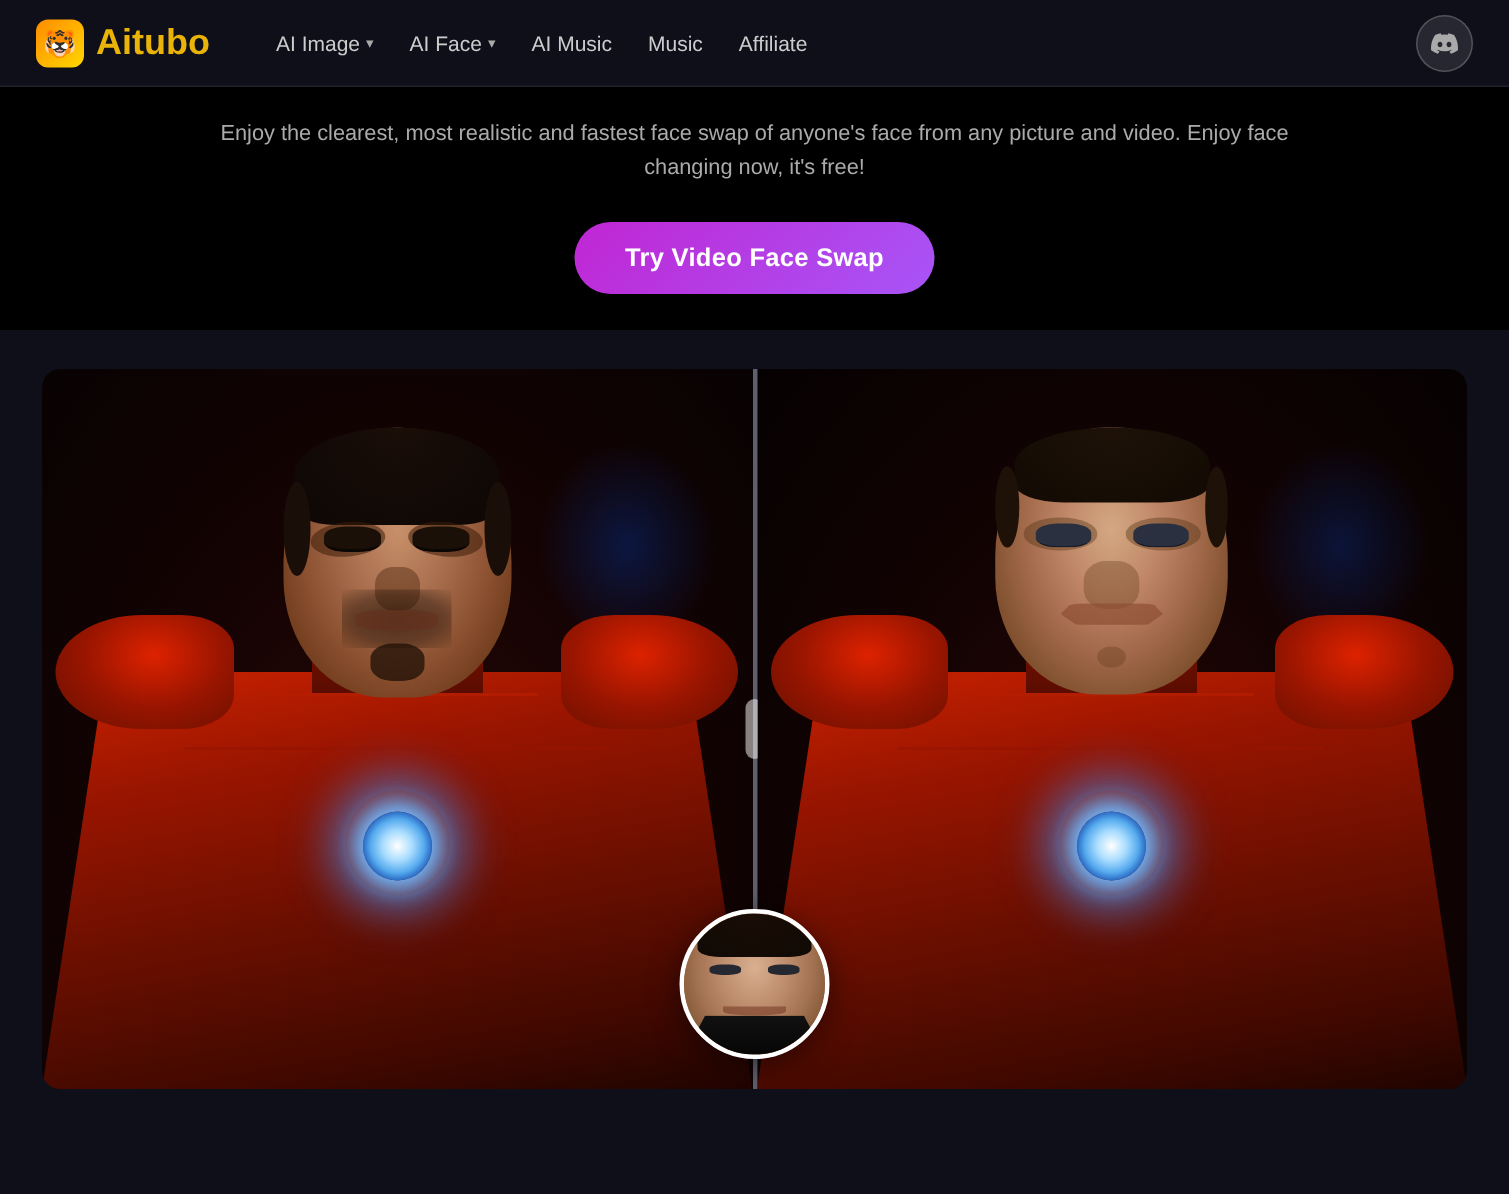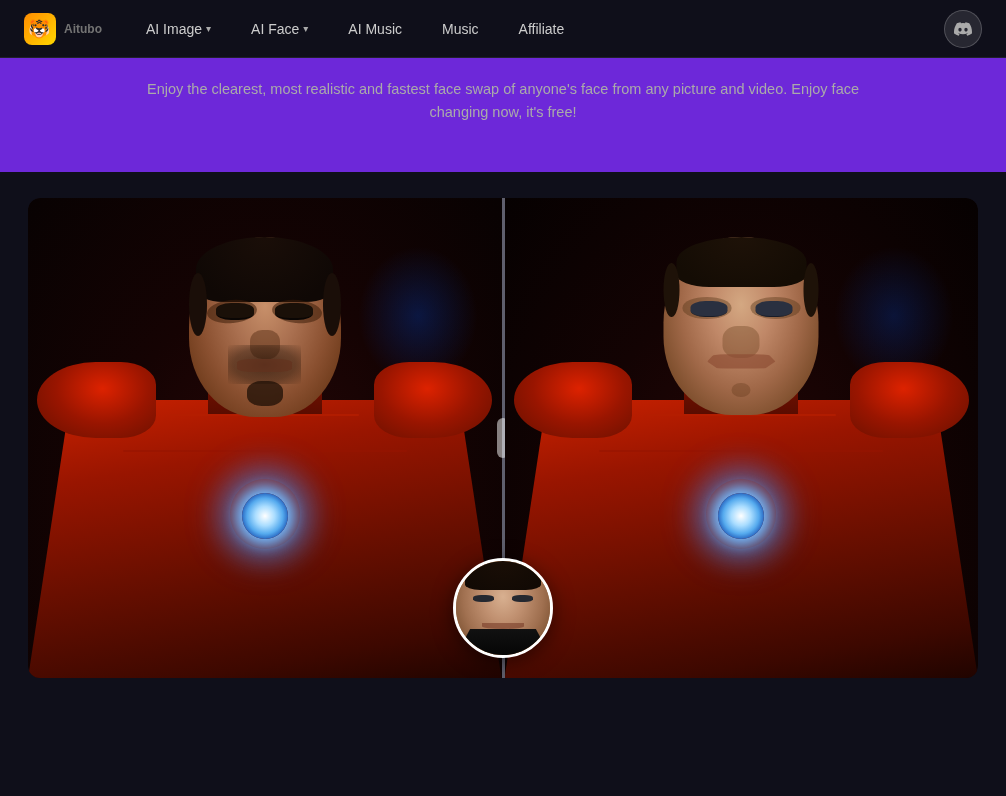--- a/index.html
+++ b/index.html
@@ -31,28 +31,28 @@
       width: 32px;
       height: 32px;
       background: linear-gradient(135deg, #ff8c00, #ffd700);
       border-radius: 8px;
       display: flex;
       align-items: center;
       justify-content: center;
       font-size: 18px;
     }
     .logo-text {
-      font-size: 12px;
+      font-size: 24px;
       font-weight: 700;
-      color: #737373;
+      color: #eab308;
     }
     .nav-links {
       display: flex;
       align-items: center;
-      gap: 16px;
+      gap: 0;
       flex: 1;
     }
     .nav-item {
       display: flex;
       align-items: center;
       gap: 4px;
       padding: 6px 12px;
       border-radius: 6px;
       font-size: 14px;
       color: #ccc;
@@ -90,21 +90,21 @@
       font-size: 15px;
       font-weight: 600;
       cursor: pointer;
       white-space: nowrap;
     }
 
     
     .hero {
       text-align: center;
       padding: 20px 40px 24px;
-      background: #6d28d9;
+      background: #000000;
     }
     .hero-subtitle {
       font-size: 14.5px;
       color: #aaa;
       max-width: 760px;
       margin: 0 auto 24px;
       line-height: 1.6;
     }
     .cta-buttons {
       display: flex;
@@ -222,20 +222,21 @@
       <svg width="18" height="14" viewBox="0 0 24 18" fill="#aaa">
         <path d="M20.317 1.492a19.84 19.84 0 0 0-4.885-1.515.074.074 0 0 0-.079.037c-.21.375-.444.864-.608 1.25a18.566 18.566 0 0 0-5.487 0 12.36 12.36 0 0 0-.617-1.25.077.077 0 0 0-.079-.037A19.736 19.736 0 0 0 3.677 1.492a.07.07 0 0 0-.032.027C.533 6.093-.32 10.555.099 14.961a.08.08 0 0 0 .031.055 19.9 19.9 0 0 0 5.993 3.03.078.078 0 0 0 .084-.026 14.09 14.09 0 0 0 1.226-1.994.076.076 0 0 0-.041-.106 13.107 13.107 0 0 1-1.872-.892.077.077 0 0 1-.008-.128 10.2 10.2 0 0 0 .372-.292.074.074 0 0 1 .077-.01c3.928 1.793 8.18 1.793 12.061 0a.074.074 0 0 1 .078.01c.12.098.246.198.373.292a.077.077 0 0 1-.006.127 12.299 12.299 0 0 1-1.873.892.077.077 0 0 0-.041.107c.36.698.772 1.362 1.225 1.993a.076.076 0 0 0 .084.028 19.839 19.839 0 0 0 6.002-3.03.077.077 0 0 0 .032-.054c.5-5.177-.838-9.674-3.549-13.66a.061.061 0 0 0-.031-.03zM8.02 12.278c-1.183 0-2.157-1.085-2.157-2.419 0-1.333.956-2.419 2.157-2.419 1.21 0 2.176 1.096 2.157 2.42 0 1.333-.956 2.418-2.157 2.418zm7.975 0c-1.183 0-2.157-1.085-2.157-2.419 0-1.333.955-2.419 2.157-2.419 1.21 0 2.176 1.096 2.157 2.42 0 1.333-.946 2.418-2.157 2.418z"></path>
       </svg>
     </div>
   </div>
 </nav>
 
 <section class="hero">
   <p class="hero-subtitle">Enjoy the clearest, most realistic and fastest face swap of anyone's face from any picture and video. Enjoy face changing now, it's free!</p>
   <div class="cta-buttons">
+    <button class="cta-btn">Try Video Face Swap</button>
   </div>
 </section>
 
 <div class="demo-area">
   <div class="demo-split">
 
     <div class="demo-half">
       <div class="scene-canvas">
 
         <div class="scene-bg" style="background: radial-gradient(ellipse at 50% 70%, #2a0808 0%, #150303 50%, #080202 100%);"></div>

